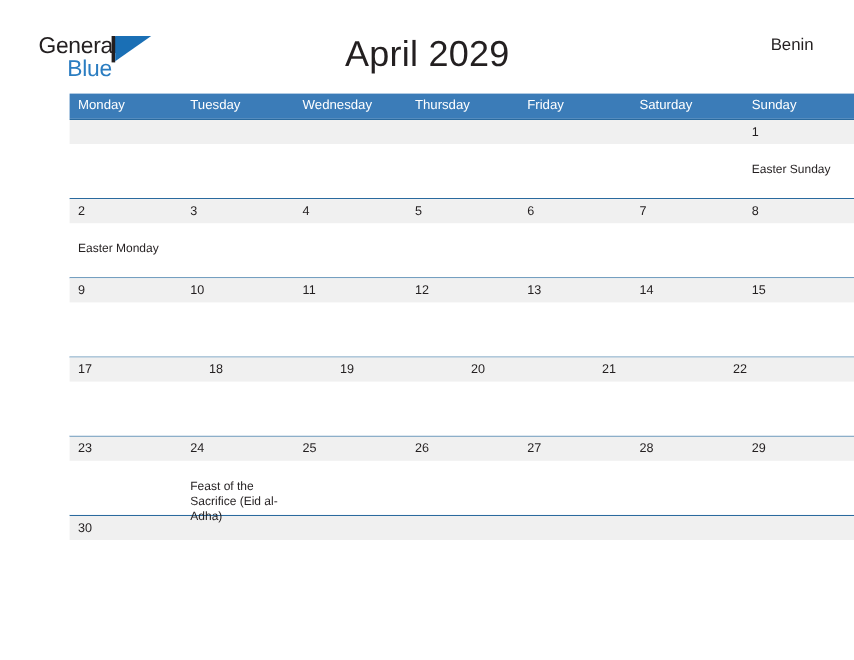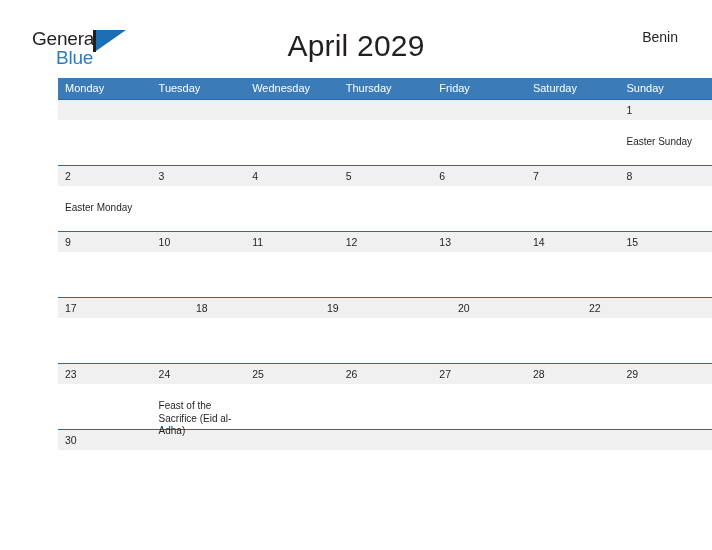--- a/index.html
+++ b/index.html
@@ -302,20 +302,23 @@
             <div class="day">
               <div class="day-num">18</div>
             </div>
             <div class="day">
               <div class="day-num">19</div>
             </div>
             <div class="day">
               <div class="day-num">20</div>
             </div>
             <div class="day">
+              <div class="day-num">21</div>
+            </div>
+            <div class="day">
               <div class="day-num">22</div>
             </div>
           </div>
         </div>
         <div class="week">
           <div class="week-inner">
             <div class="week-band"></div>
             <div class="day">
               <div class="day-num">23</div>
             </div>

